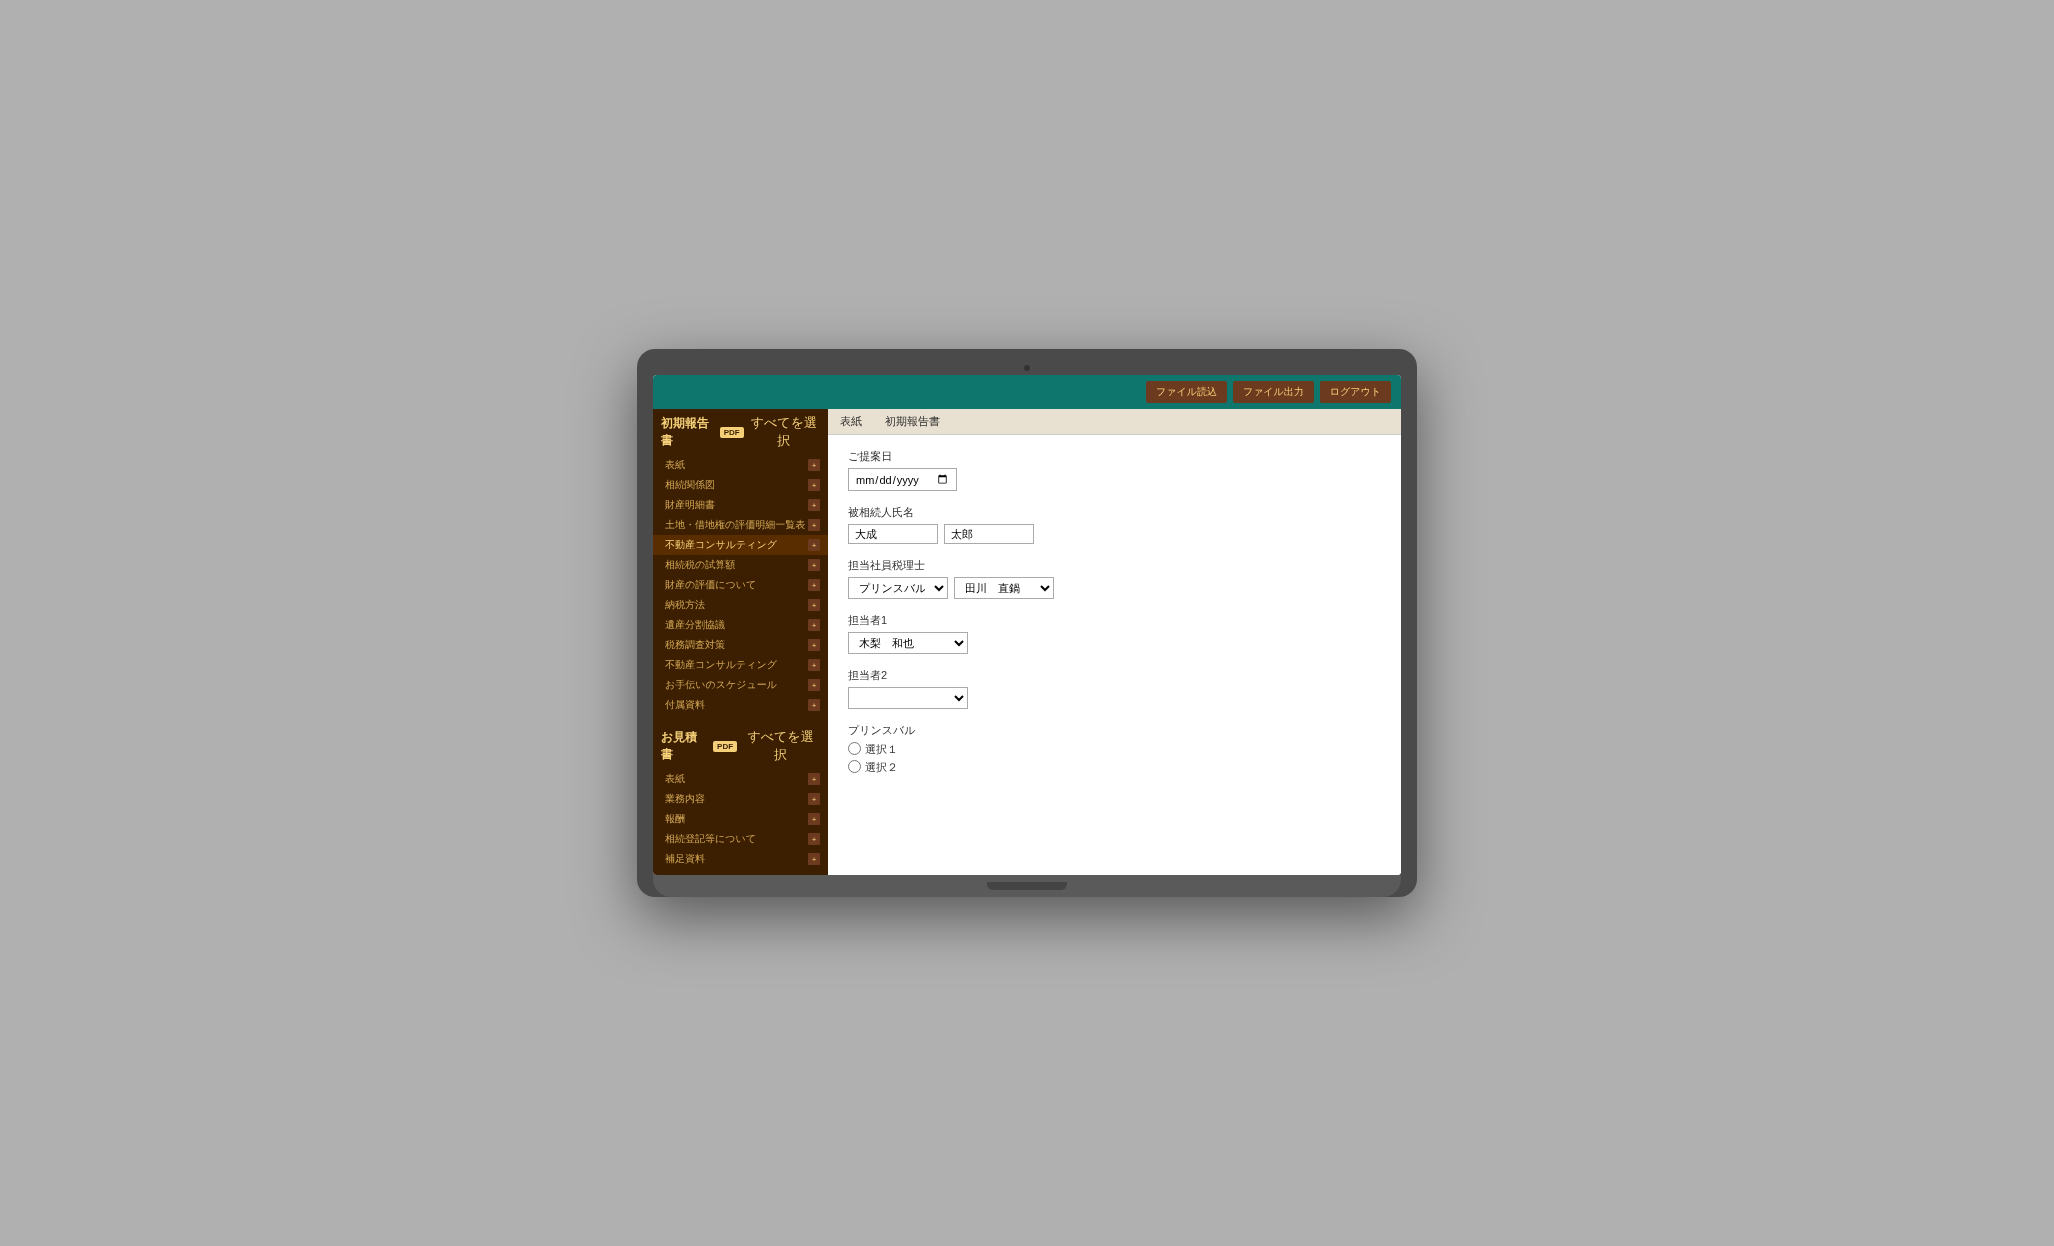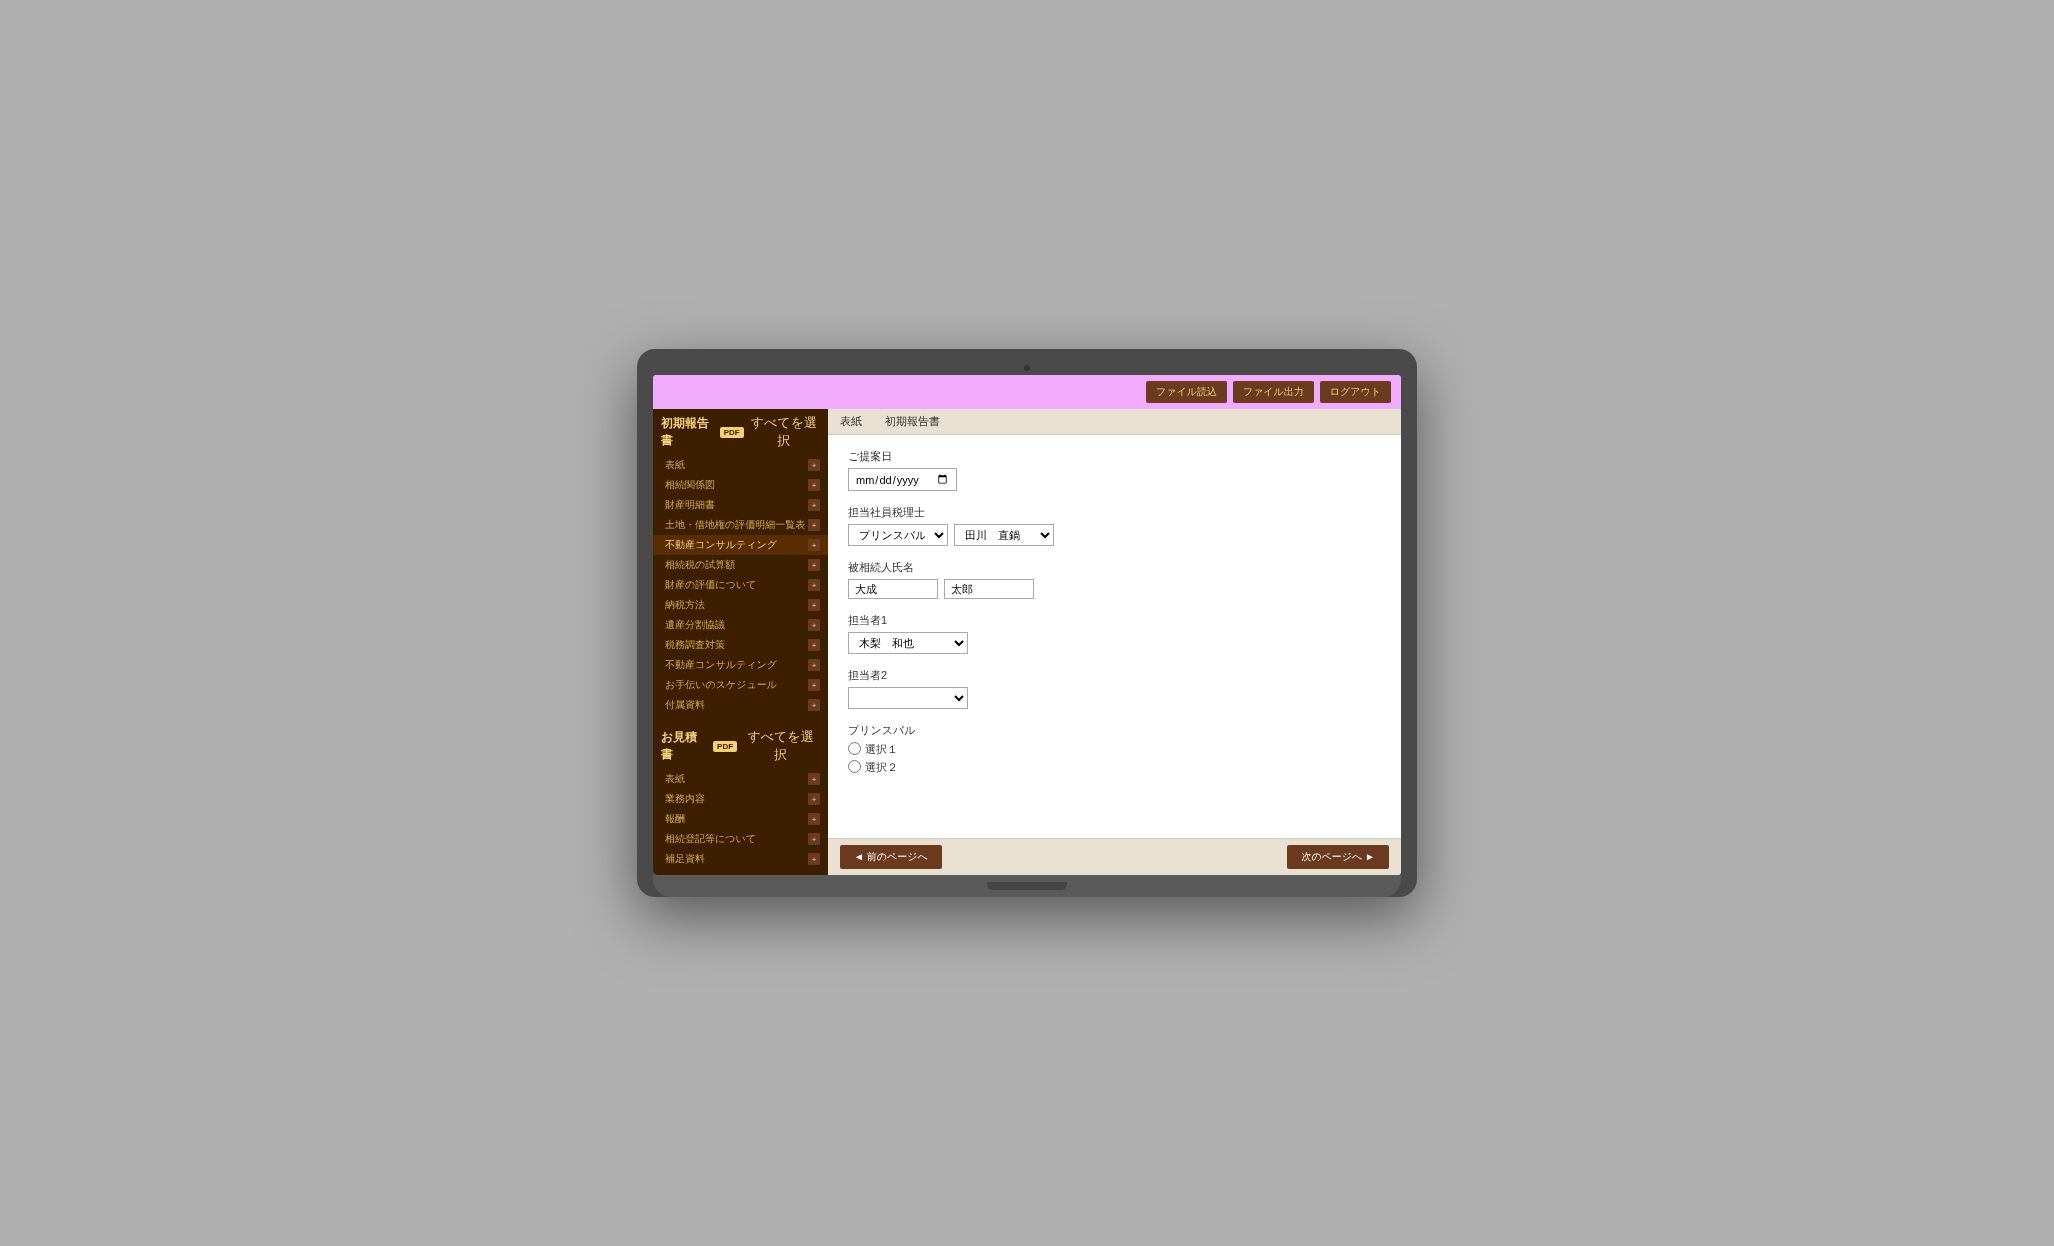--- a/index.html
+++ b/index.html
@@ -46,21 +46,21 @@
       margin: 0 auto 4px auto;
     }
     .app-container {
       display: flex;
       flex-direction: column;
       height: 500px;
       font-size: 11px;
     }
     
     .header {
-      background: #f0abfc;
+      background: #0f766e;
       display: flex;
       justify-content: flex-end;
       align-items: center;
       padding: 6px 10px;
       gap: 6px;
       min-height: 32px;
     }
     .header-btn {
       background: #6b3a1f;
       color: #f5d078;
@@ -364,36 +364,36 @@
           </div>
 
           <div class="form-area">
 
             <div class="form-section">
               <div class="form-label">ご提案日</div>
               <input type="date" class="form-input-date" placeholder="年 / 月 / 日" style="">
             </div>
 
             <div class="form-section">
+              <div class="form-label">被相続人氏名</div>
+              <div class="form-row">
+                <input type="text" class="form-input" style="width: 90px;" value="大成">
+                <input type="text" class="form-input" style="width: 90px;" value="太郎">
+              </div>
+            </div>
+
+            <div class="form-section">
               <div class="form-label">担当社員税理士</div>
               <div class="form-row">
                 <select class="form-select" style="width:100px">
                   <option>プリンスバル</option>
                 </select>
                 <select class="form-select" style="width:100px">
                   <option>田川　直鍋</option>
                 </select>
-              </div>
-            </div>
-
-            <div class="form-section">
-              <div class="form-label">被相続人氏名</div>
-              <div class="form-row">
-                <input type="text" class="form-input" style="width: 90px;" value="大成">
-                <input type="text" class="form-input" style="width: 90px;" value="太郎">
               </div>
             </div>
 
             <div class="form-section">
               <div class="form-label">担当者1</div>
               <select class="form-select" style="width:120px">
                 <option>木梨　和也</option>
               </select>
             </div>
 
@@ -414,24 +414,20 @@
                 <label class="radio-item">
                   <input type="radio" name="radio_btn" style="">
                   <span>選択２</span>
                 </label>
               </div>
             </div>
 
 
           </div>
 
-          <div class="footer-nav">
-            <button class="nav-btn">◄ 前のページへ</button>
-            <button class="nav-btn">次のページへ ►</button>
-          </div>
 
         </div>
       </div>
 
     </div>
   </div>
   <div class="laptop-base">
     <div class="laptop-base-notch"></div>
   </div>
 </div>

